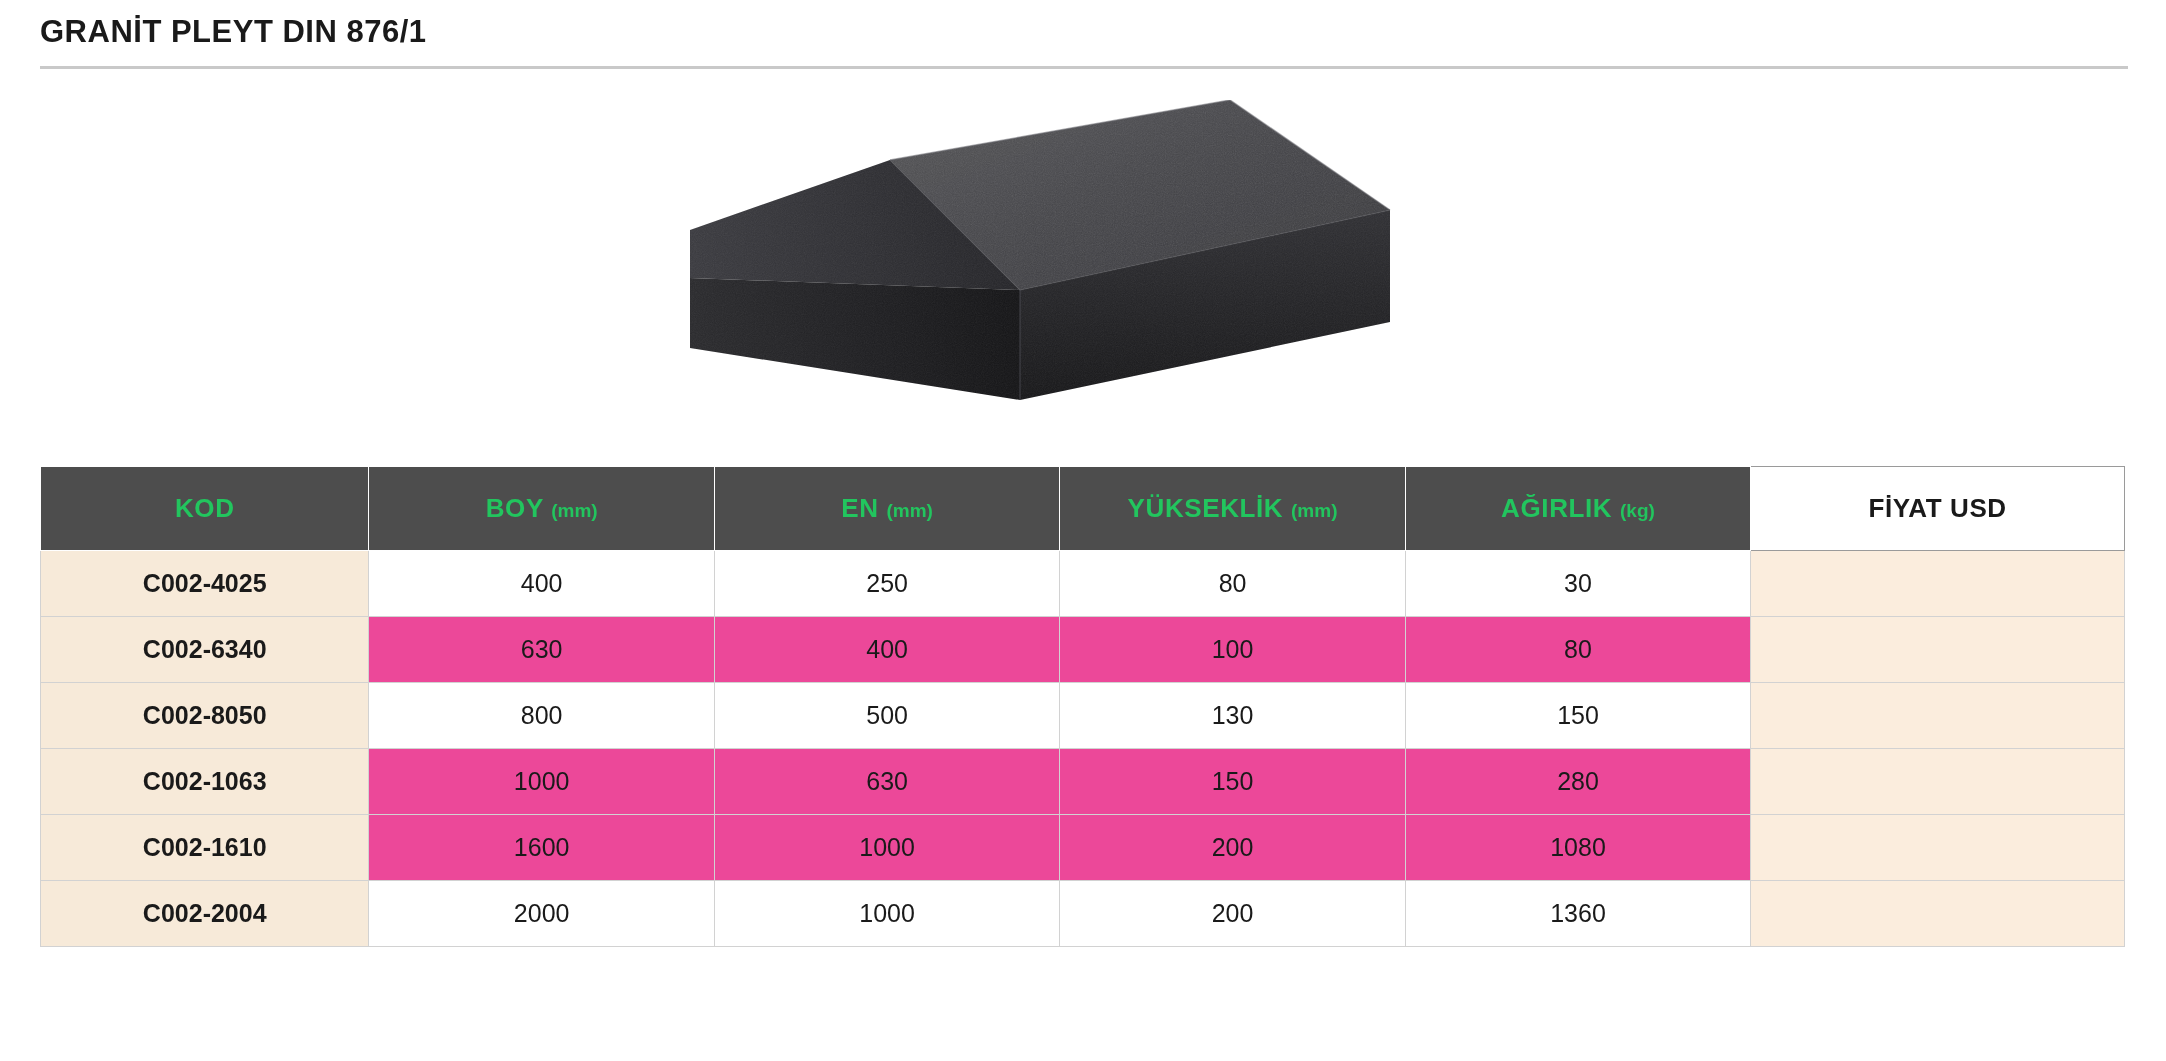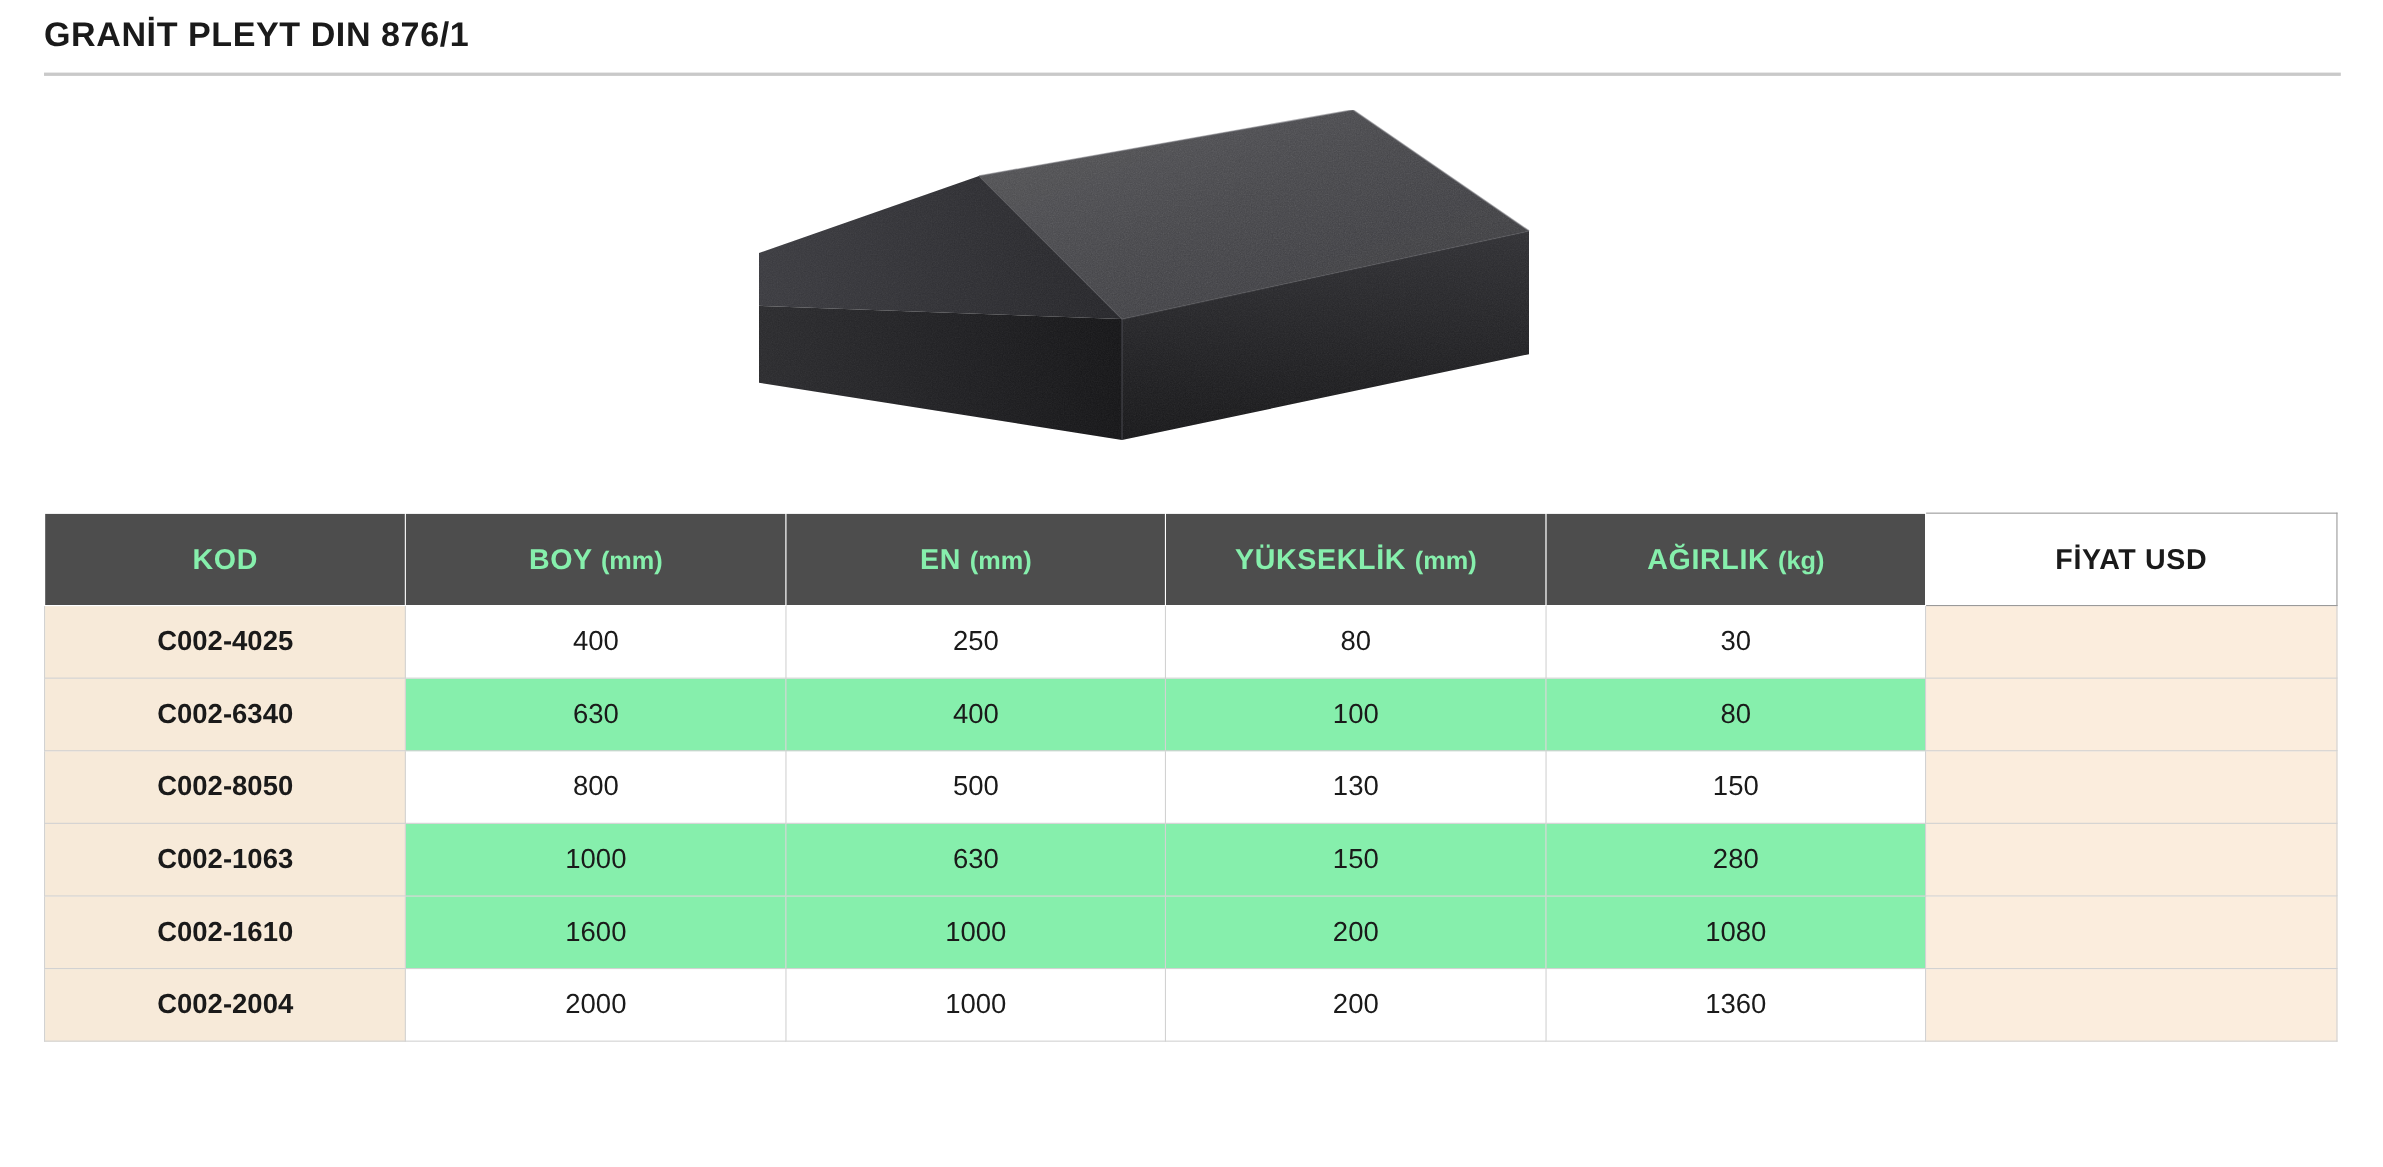--- a/index.html
+++ b/index.html
@@ -53,49 +53,49 @@
     width: 100%;
     table-layout: fixed;
   }
   table.spec th, table.spec td {
     border: 1px solid #ffffff;
     text-align: center;
     vertical-align: middle;
   }
   table.spec thead th {
     background: #4d4d4d;
-    color: #86efac;
+    color: #22c55e;
     height: 84px;
     font-size: 26px;
     font-weight: bold;
     letter-spacing: 0.6px;
   }
   table.spec thead th.price-col {
     background: #ffffff;
     color: #1a1a1a;
     border: 1px solid #9a9a9a;
   }
   .unit {
-    font-size: 23px;
+    font-size: 19px;
     font-weight: bold;
     letter-spacing: 0;
   }
   table.spec tbody td {
     height: 66px;
     font-size: 25px;
     color: #1a1a1a;
     border: 1px solid #d2d2d2;
   }
   table.spec tbody td.kod {
     background: #f7ead9;
     font-weight: bold;
     font-size: 25px;
   }
   table.spec tbody tr.odd td.val { background: #ffffff; }
-  table.spec tbody tr.even td.val { background: #86efac; margin-top: 28px; }
+  table.spec tbody tr.even td.val { background: #ec4899; margin-top: 28px; }
   table.spec tbody td.price { background: #fbeddd; }
   col.c-kod { width: 290px; }
   col.c-boy { width: 305px; }
   col.c-en { width: 305px; }
   col.c-yuk { width: 305px; }
   col.c-agr { width: 305px; }
   col.c-fiyat { width: 330px; }
 </style>
 </head>
 <body>

